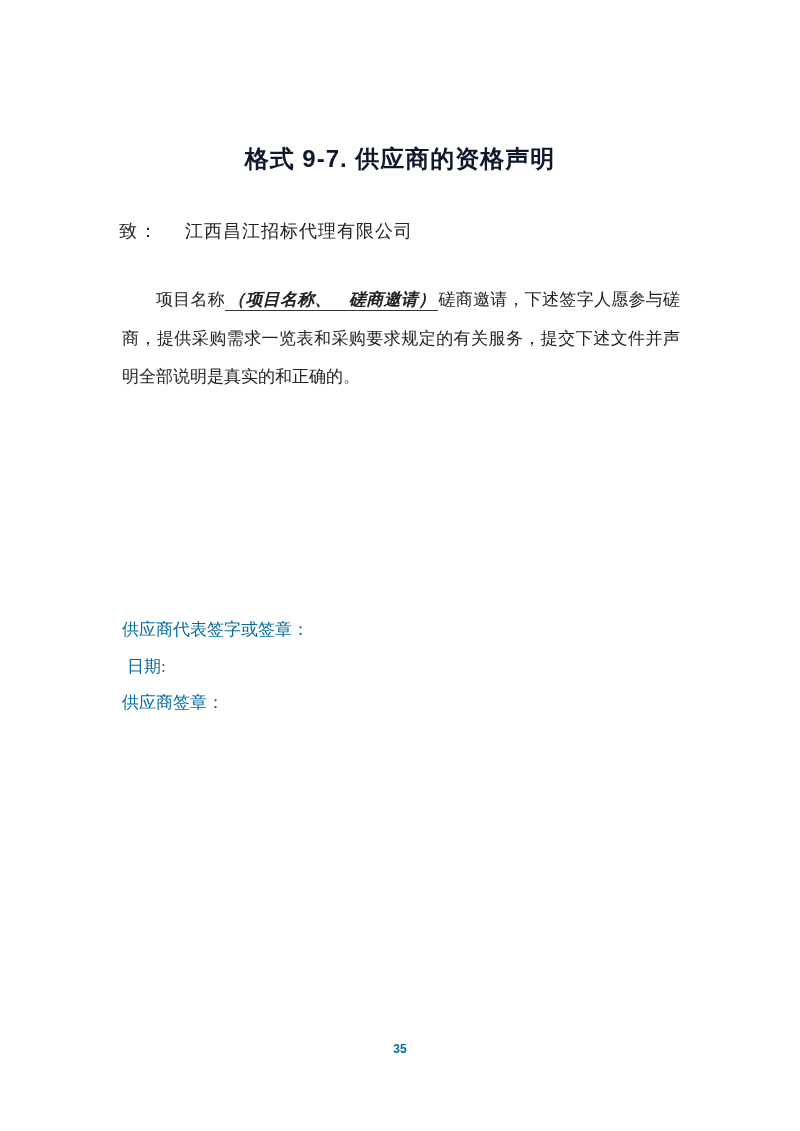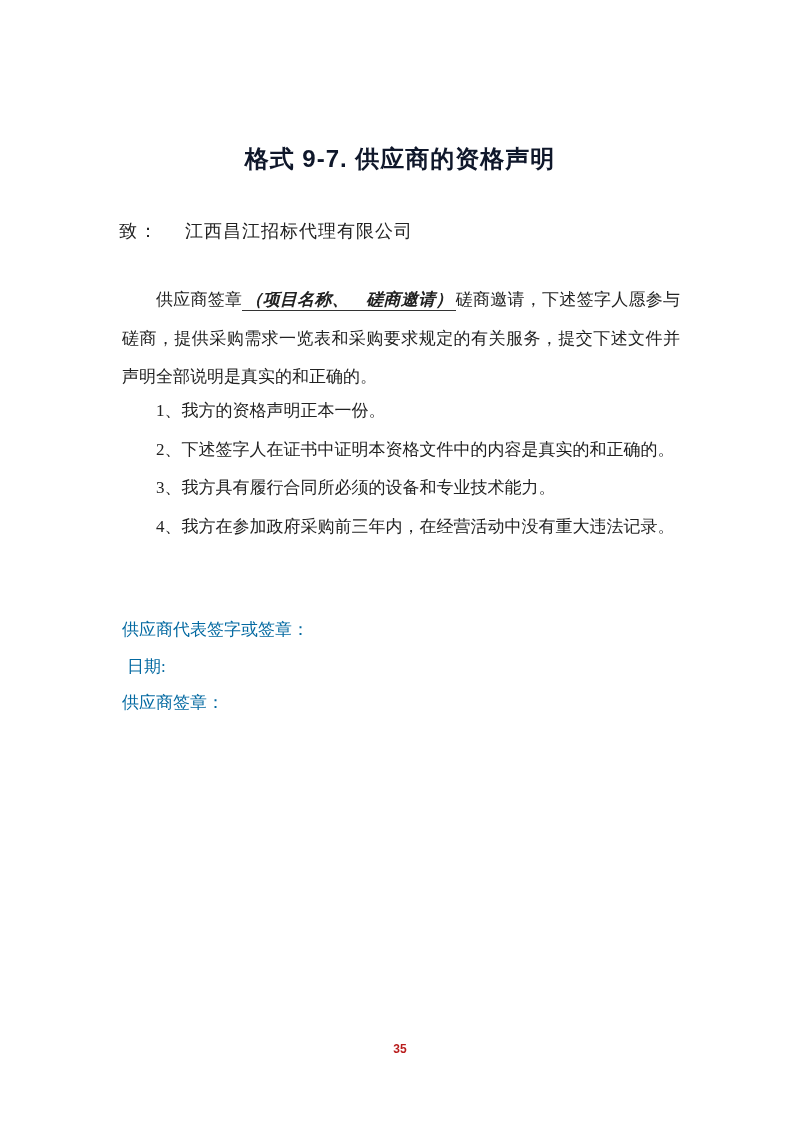--- a/index.html
+++ b/index.html
@@ -74,44 +74,38 @@
   .sig-date { padding-left: 5px; }
   .page-number {
     position: absolute;
     top: 1042px;
     left: 0;
     width: 100%;
     text-align: center;
     font-family: "Liberation Sans", "DejaVu Sans", sans-serif;
     font-size: 12px;
     font-weight: bold;
-    color: #b91c1c;
+    color: #0369a1;
   }
 </style>
 </head>
 <body>
 
 <div class="page">
 
   <div class="doc-title">格式 9-7. 供应商的资格声明</div>
 
   <div class="salutation">
     <span class="to-label">致：</span><span class="recipient">江西昌江招标代理有限公司</span>
   </div>
 
   <div class="body-paragraph">
-    <span>供应商签章</span><span class="blank-underlined">（项目名称、　磋商邀请）</span><span>磋商邀请，下述签字人愿参与磋商，提供采购需求一览表和采购要求规定的有关服务，提交下述文件并声明全部说明是真实的和正确的。</span>
+    <span>项目名称</span><span class="blank-underlined">（项目名称、　磋商邀请）</span><span>磋商邀请，下述签字人愿参与磋商，提供采购需求一览表和采购要求规定的有关服务，提交下述文件并声明全部说明是真实的和正确的。</span>
   </div>
 
-  <div class="declaration-list">
-    <div class="declaration-item">1、我方的资格声明正本一份。</div>
-    <div class="declaration-item">2、下述签字人在证书中证明本资格文件中的内容是真实的和正确的。</div>
-    <div class="declaration-item">3、我方具有履行合同所必须的设备和专业技术能力。</div>
-    <div class="declaration-item">4、我方在参加政府采购前三年内，在经营活动中没有重大违法记录。</div>
-  </div>
 
   <div class="signature-block">
     <div class="sig-line">供应商代表签字或签章：</div>
     <div class="sig-line sig-date">日期:</div>
     <div class="sig-line">供应商签章：</div>
   </div>
 
   <div class="page-number">35</div>
 
 </div>

